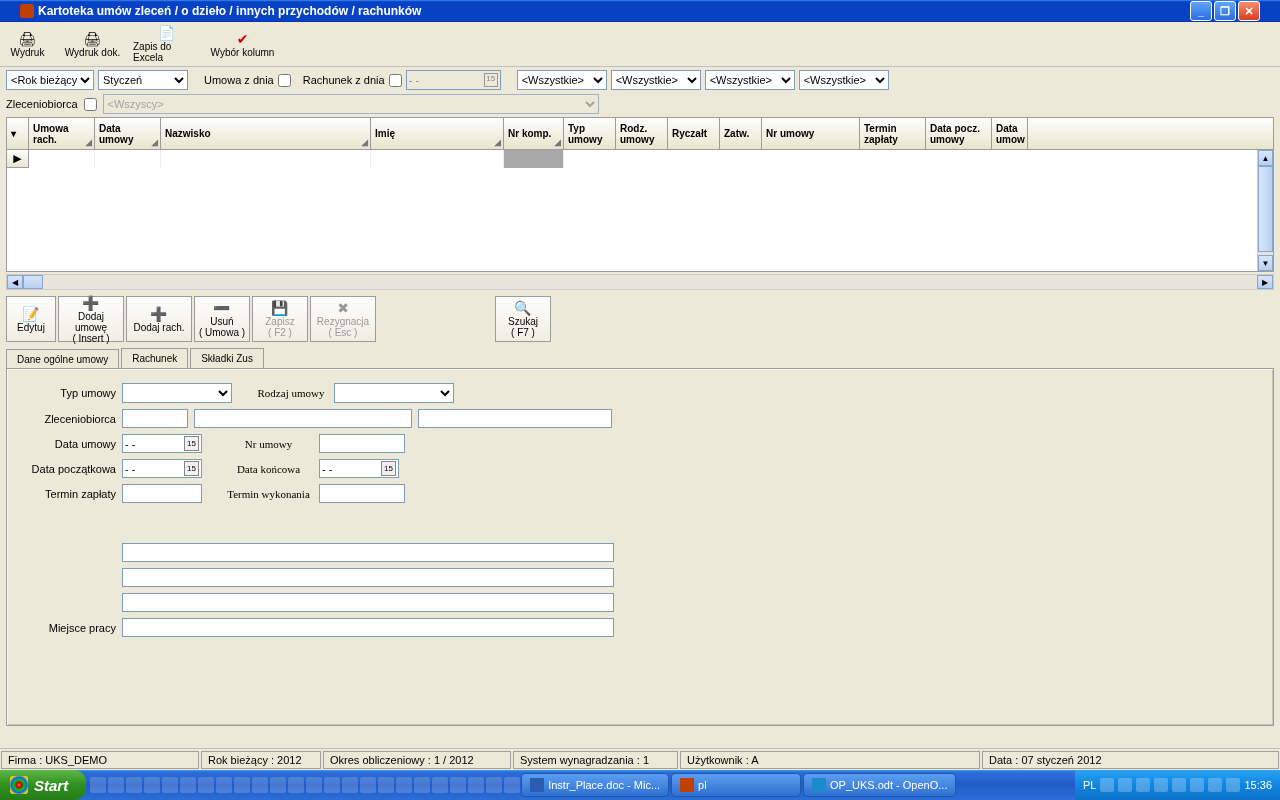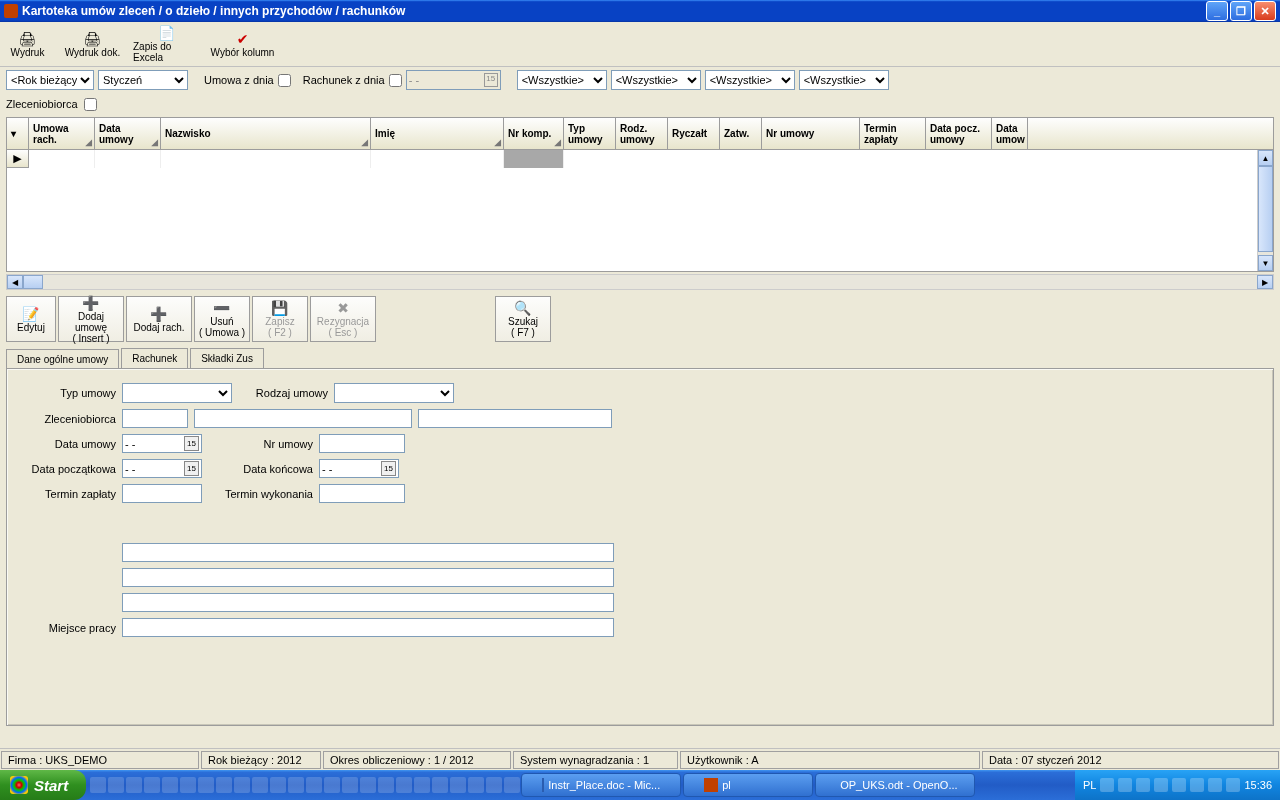--- a/index.html
+++ b/index.html
@@ -1,17 +1,17 @@
 <!DOCTYPE html>
 <html><head>
 <meta charset="utf-8">
 <style>
 * { box-sizing: border-box; margin:0; padding:0; }
 body { font-family: Tahoma, Arial, sans-serif; font-size: 11px; background: #ece9d8; width:1280px; height:800px; overflow:hidden; position:relative; }
-.titlebar { height:22px; background: linear-gradient(to bottom, #3a8cf7 0%, #0842c4 8%, #0842c4 92%, #0732a0 100%); color:#fff; display:flex; align-items:center; padding:0 4px; font-weight:bold; font-size:12px; }
+.titlebar { height:22px; background: linear-gradient(to bottom, #3a8cf7 0%, #0842c4 8%, #0842c4 92%, #0732a0 100%); color:#fff; display:flex; align-items:center; padding:0 20px; font-weight:bold; font-size:12px; }
 .titlebar .icon { width:14px; height:14px; background:#c04000; border-radius:2px; margin-right:4px; display:inline-block; }
 .titlebar .spacer { flex:1; }
 .winbtn { width:22px; height:20px; margin-left:2px; border:1px solid #fff; border-radius:3px; display:flex; align-items:center; justify-content:center; font-weight:bold; color:#fff; font-size:11px; }
 .winbtn.min { background:linear-gradient(#5fa4f8,#2d6de0); }
 .winbtn.max { background:linear-gradient(#5fa4f8,#2d6de0); }
 .winbtn.close { background:linear-gradient(#f88e6e,#d83c1e); }
 .toolbar1 { height:45px; background:#ece9d8; display:flex; border-bottom:1px solid #c0c0c0; }
 .tbbtn { width:55px; border:1px solid #ece9d8; display:flex; flex-direction:column; align-items:center; justify-content:center; font-size:10px; padding:2px; cursor:pointer; }
 .tbbtn.wide { width:75px; }
 .tbbtn .ico { width:20px; height:16px; display:flex; align-items:center; justify-content:center; font-size:14px; }
@@ -39,32 +39,32 @@
 .toolbar2 { height:50px; display:flex; padding:2px 6px; gap:2px; }
 .tb2 { border:1px solid #9c9c9c; background:linear-gradient(#fdfdfc,#f0eee3); width:66px; display:flex; flex-direction:column; align-items:center; justify-content:center; font-size:10px; text-align:center; cursor:pointer; padding:2px; }
 .tb2.disabled { color:#999; }
 .tb2 .ico { height:16px; font-size:14px; }
 .tabbar { display:flex; padding:4px 6px 0 6px; }
 .tab { border:1px solid #9c9c9c; border-bottom:none; padding:4px 10px; font-size:10px; background:#ece9d8; margin-right:2px; cursor:pointer; }
 .tab.active { background:#ece9d8; position:relative; top:1px; }
 .formpanel { margin:0 6px; border:1px solid #9c9c9c; background:#ece9d8; height:358px; padding:14px 10px; position:relative; box-shadow: inset 1px 1px 0 #fafaf5, inset -1px -1px 0 #c8c6b8; }
 .frow { display:flex; align-items:center; margin-bottom:6px; }
 .flabel { width:105px; text-align:right; padding-right:6px; font-size:11px; }
-.flabel2 { width:95px; text-align:right; padding-right:6px; font-size:11px; }
+.flabel2 { width:95px; text-align:center; padding-right:6px; font-size:11px;font-family:Liberation Serif, serif; }
 .finput { height:19px; border:1px solid #7f9db9; background:#fff; font-size:11px; padding:1px 2px; }
 .fcombo { height:20px; border:1px solid #7f9db9; background:#fff; font-size:11px; }
 .dateinp { width:80px; height:19px; border:1px solid #7f9db9; background:#fff; font-size:11px; padding:1px 2px; display:flex; align-items:center; }
 .dateinp .cal { margin-left:auto; width:15px; height:15px; border:1px solid #888; background:#f0f0f0; font-size:8px; display:flex; align-items:center; justify-content:center; }
 .statusbar { position:absolute; bottom:30px; left:0; right:0; height:22px; background:#ece9d8; border-top:1px solid #c0c0c0; display:flex; align-items:center; font-size:11px; }
 .status-cell { border:1px solid #a0a0a0; height:18px; margin:0 1px; padding:1px 6px; display:flex; align-items:center; }
 .taskbar { position:absolute; bottom:0; left:0; right:0; height:30px; background:linear-gradient(to bottom,#3e94f1 0%,#2b6ed8 8%,#225cc6 50%,#2b6ed8 100%); display:flex; align-items:center; color:#fff; font-size:11px; }
 .startbtn { height:30px; background:linear-gradient(to bottom,#5fb847 0%,#2f8f1f 50%,#267c18 100%); padding:0 18px 0 10px; display:flex; align-items:center; font-weight:bold; font-style:italic; font-size:15px; border-radius:0 12px 12px 0; }
 .ql { margin-left:4px; display:flex; gap:2px; }
 .ql div { width:16px; height:16px; background:rgba(255,255,255,0.18); border-radius:2px; }
-.tbtask { height:24px; margin:0 1px; padding:0 20px; display:flex; align-items:center; background:linear-gradient(#5b9ef0,#3070d0); border:1px solid #2058b0; border-radius:4px; min-width:130px; max-width:160px; overflow:hidden; white-space:nowrap; font-size:11px; }
+.tbtask { height:24px; margin:0 1px; padding:0 8px; display:flex; align-items:center; background:linear-gradient(#5b9ef0,#3070d0); border:1px solid #2058b0; border-radius:4px; min-width:130px; max-width:160px; overflow:hidden; white-space:nowrap; font-size:11px; }
 .tray { margin-left:auto; height:30px; background:linear-gradient(to bottom,#28a3f5 0%,#1185e0 50%,#0d73c8 100%); display:flex; align-items:center; padding:0 8px; gap:4px; font-size:11px; }
 .tray div.ico { width:14px; height:14px; background:rgba(255,255,255,0.25); border-radius:2px; }
 </style>
 </head>
 <body>
 
 <div class="titlebar">
   <span class="icon"></span>
   <span>Kartoteka umów zleceń / o dzieło / innych przychodów / rachunków</span>
   <span class="spacer"></span>
@@ -108,20 +108,21 @@
   <span style="width:8px"></span>
   <select class="combo" style="width:90px"><option>&lt;Wszystkie&gt;</option></select>
   <select class="combo" style="width:90px"><option>&lt;Wszystkie&gt;</option></select>
   <select class="combo" style="width:90px"><option>&lt;Wszystkie&gt;</option></select>
   <select class="combo" style="width:90px"><option>&lt;Wszystkie&gt;</option></select>
 </div>
 
 <div class="zlecbar">
   <span>Zleceniobiorca</span>
   <input type="checkbox" class="chk" style="">
+  <select class="combo disabled" style="width:496px;color:#888" disabled=""><option>&lt;Wszyscy&gt;</option></select>
 </div>
 
 <div class="grid">
   <div class="gridhead">
     <div class="gh ind">▾</div>
     <div class="gh" style="width:66px">
         <span>Umowa rach.</span>
         <span class="sort">◢</span>
       </div>
     <div class="gh" style="width:66px">

